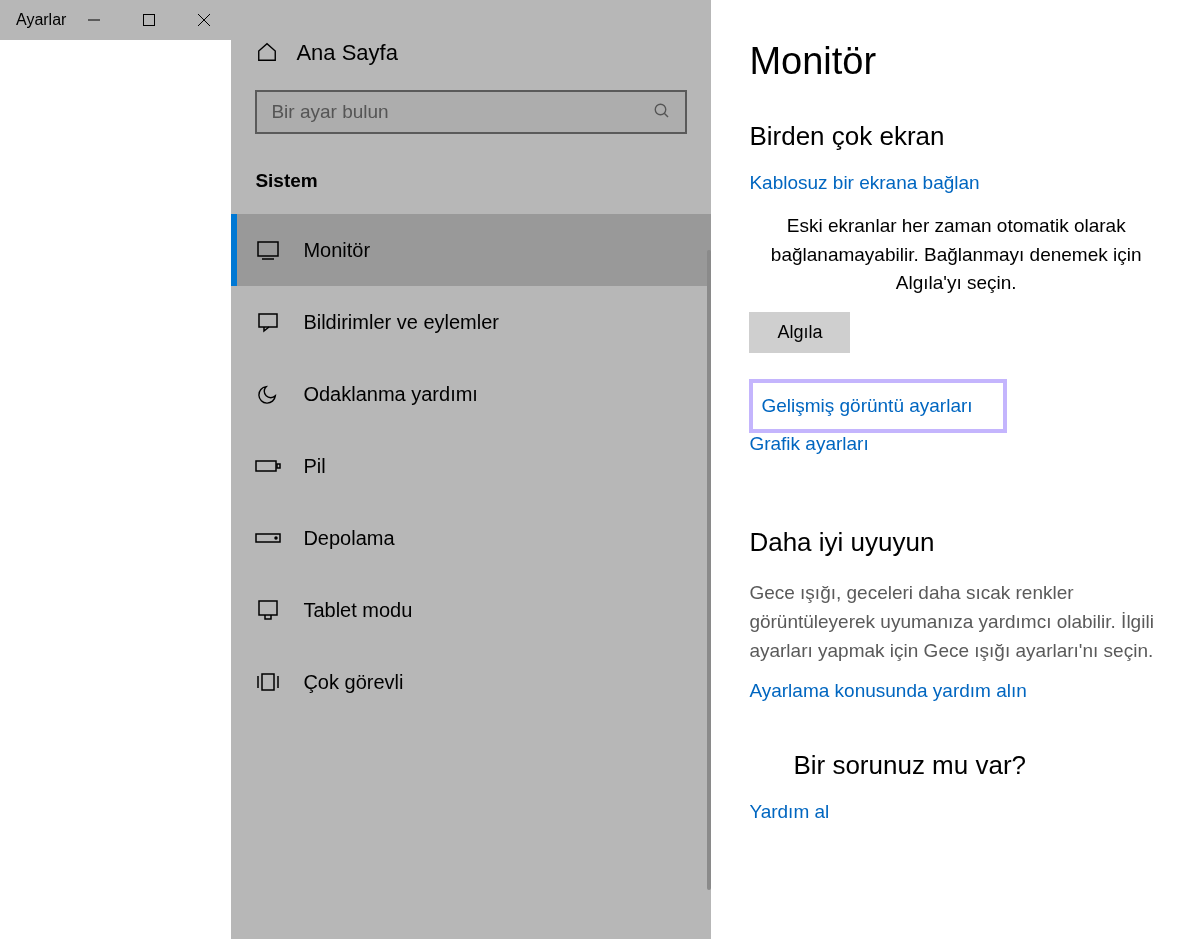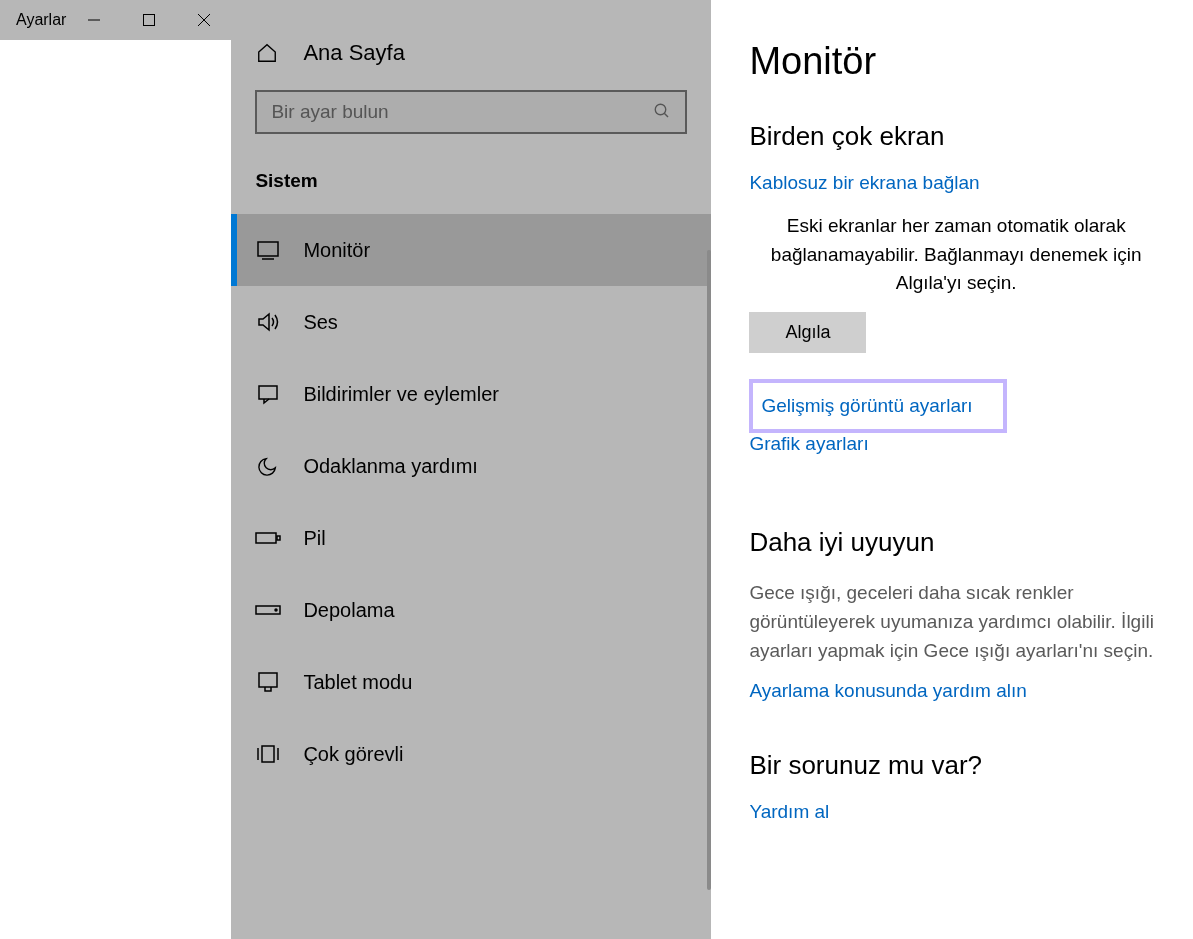--- a/index.html
+++ b/index.html
@@ -71,23 +71,23 @@
     position: absolute;
     right: 0;
     top: 250px;
     width: 4px;
     height: 640px;
     background: #8a8a8a;
     border-radius: 2px;
   }
   .home-row {
     display: flex;
-    align-items: center;
+    align-items: flex-start;
     padding: 10px 24px 20px 24px;
-    gap: 24px;
+    gap: 17px;
     cursor: pointer;
   }
   .home-row .icon { width: 24px; height: 24px; display:flex; align-items:center; justify-content:center; }
   .home-label { font-size: 22px; }
   .search-box {
     margin: 4px 24px 20px 24px;
     height: 44px;
     border: 2px solid #5a5a5a;
     background: #adadad;
     display: flex;
@@ -153,21 +153,21 @@
   }
   .gray-text {
     font-size: 19px;
     color: #5a5a5a;
     line-height: 1.55;
     margin-bottom: 14px;
   }
   .detect-btn {
     background: #cfcfcf;
     border: none;
-    padding: 10px 36px;
+    padding: 10px 28px;
     font-size: 18px;
     cursor: pointer;
     margin-bottom: 26px;
   }
   .highlight-box {
     border: 4px solid #c4b5fd;
     display: inline-block;
     padding: 12px 30px 12px 8px;
   }
   .highlight-box .link { font-size: 19px; }
@@ -228,30 +228,20 @@
       <div class="nav-item active">
         <span class="icon">
           <svg width="24" height="22" viewBox="0 0 24 22" fill="none" stroke="#000" stroke-width="1.5">
               <rect x="2" y="3" width="20" height="14"></rect>
               <line x1="6" y1="20" x2="18" y2="20"></line>
             </svg>
         </span>
         <span class="nav-label">Monitör</span>
       </div>
 
-      <div class="nav-item">
-        <span class="icon">
-          <svg width="24" height="22" viewBox="0 0 24 22" fill="none" stroke="#000" stroke-width="1.5">
-              <path d="M3 8 H7 L13 3 V19 L7 14 H3 Z"></path>
-              <path d="M16 7 Q19 11 16 15"></path>
-              <path d="M19 4 Q24 11 19 18"></path>
-            </svg>
-        </span>
-        <span class="nav-label">Ses</span>
-      </div>
 
       <div class="nav-item">
         <span class="icon">
           <svg width="24" height="22" viewBox="0 0 24 22" fill="none" stroke="#000" stroke-width="1.5">
               <rect x="3" y="3" width="18" height="13"></rect>
               <path d="M8 16 L8 20 L13 16"></path>
             </svg>
         </span>
         <span class="nav-label">Bildirimler ve eylemler</span>
       </div>
@@ -328,19 +318,19 @@
       </div>
 
       <span class="link">Grafik ayarları</span>
 
       <h2 class="section-heading" style="margin-top:72px;">Daha iyi uyuyun</h2>
 
       <p class="gray-text">Gece ışığı, geceleri daha sıcak renkler görüntüleyerek uyumanıza yardımcı olabilir. İlgili ayarları yapmak için Gece ışığı ayarları'nı seçin.</p>
 
       <span class="link">Ayarlama konusunda yardım alın</span>
 
-      <h2 class="section-heading" style="margin-top:48px;">Bir sorunuz mu var?</h2>
+      <h2 class="section-heading" style="margin-top:48px;margin-left:44px;">Bir sorunuz mu var?</h2>
 
       <span class="link">Yardım al</span>
     </div>
 
   </div>
 </div>
 
 </body></html>

